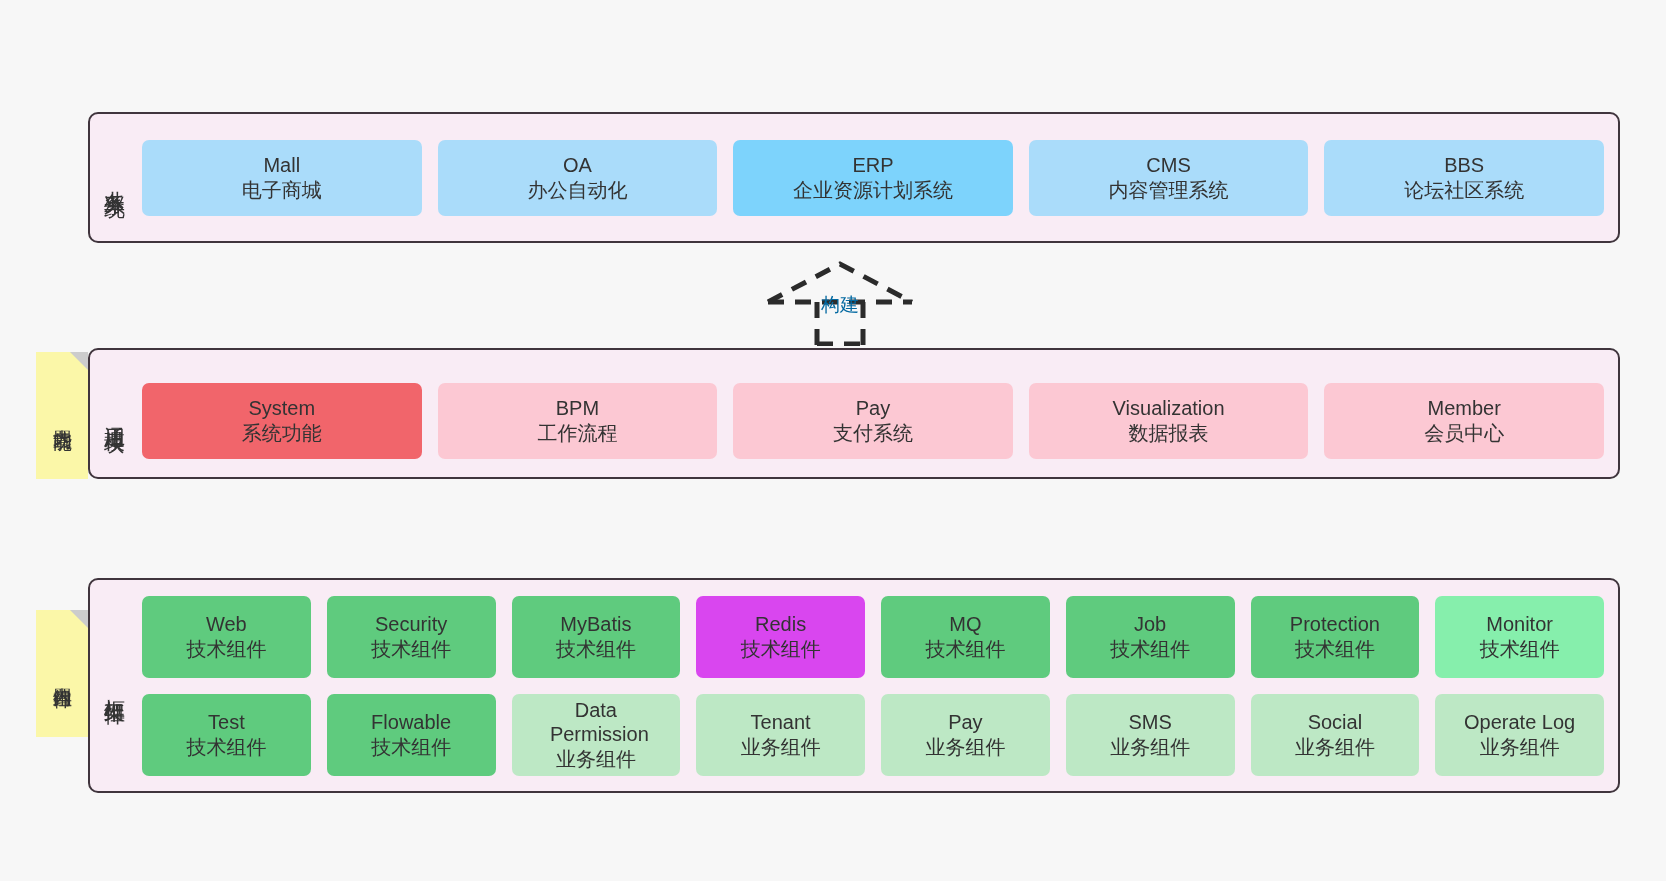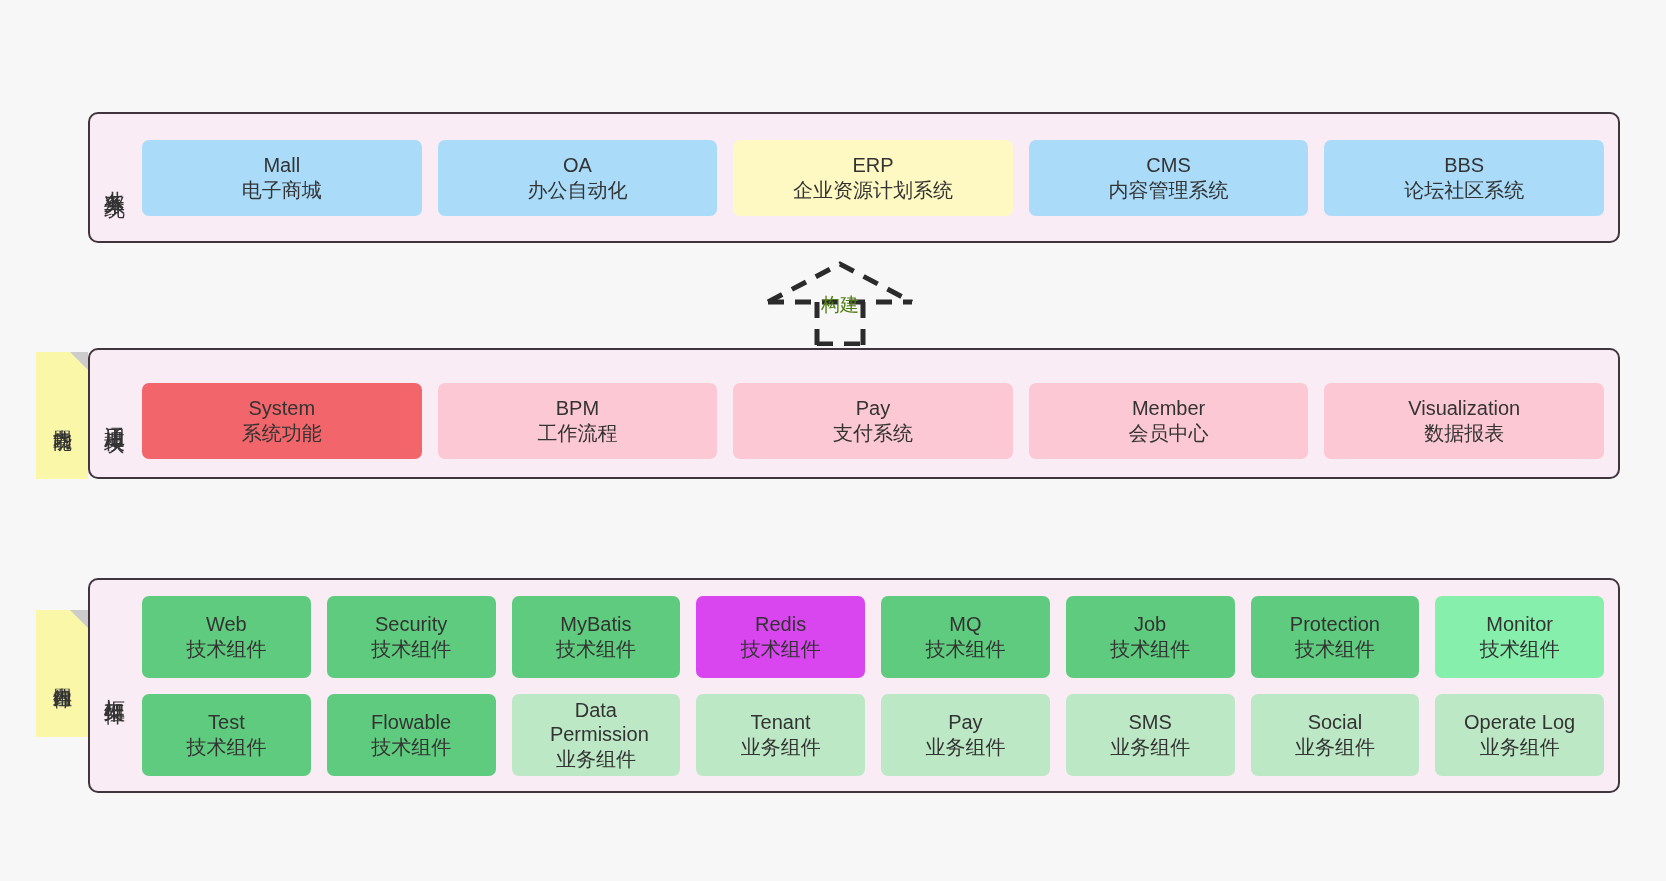--- a/index.html
+++ b/index.html
@@ -133,21 +133,21 @@
     position: absolute;
     z-index: 4;
   }
   .connector svg { display: block; }
   .connector-label {
     position: absolute;
     left: 50%;
     transform: translateX(-50%);
     top: 34px;
     font-size: 19px;
-    color: #4d7c0f;
+    color: #0369a1;
     background: transparent;
     padding: 0 2px;
     white-space: nowrap;
   }
   #connector-build  { left: 760px; top: 258px; width: 160px; height: 88px; }
   #connector-impl   { left: 775px; top: 494px; width: 160px; height: 88px; }
 </style>
 </head>
 <body>
 
@@ -158,21 +158,21 @@
     <div class="layer-body">
       <div class="row">
         <div class="cell" style="background:#aadcfa">
           <span class="t1">Mall</span>
           <span class="t2">电子商城</span>
         </div>
         <div class="cell" style="background:#aadcfa">
           <span class="t1">OA</span>
           <span class="t2">办公自动化</span>
         </div>
-        <div class="cell" style="background:#fef9c3">
+        <div class="cell" style="background:#7dd3fc">
           <span class="t1">ERP</span>
           <span class="t2">企业资源计划系统</span>
         </div>
         <div class="cell" style="background:#aadcfa">
           <span class="t1">CMS</span>
           <span class="t2">内容管理系统</span>
         </div>
         <div class="cell" style="background:#aadcfa">
           <span class="t1">BBS</span>
           <span class="t2">论坛社区系统</span>
@@ -205,26 +205,26 @@
         </div>
         <div class="cell" style="background:#fcc8d3">
           <span class="t1">BPM</span>
           <span class="t2">工作流程</span>
         </div>
         <div class="cell" style="background:#fcc8d3">
           <span class="t1">Pay</span>
           <span class="t2">支付系统</span>
         </div>
         <div class="cell" style="background:#fcc8d3">
+          <span class="t1">Visualization</span>
+          <span class="t2">数据报表</span>
+        </div>
+        <div class="cell" style="background:#fcc8d3">
           <span class="t1">Member</span>
           <span class="t2">会员中心</span>
-        </div>
-        <div class="cell" style="background:#fcc8d3">
-          <span class="t1">Visualization</span>
-          <span class="t2">数据报表</span>
         </div>
       </div>
     </div>
   </div>
 
 
   <div class="note" id="note-builtin-comp">
     <span>内置组件</span>
     <span class="fold"></span>
   </div>

